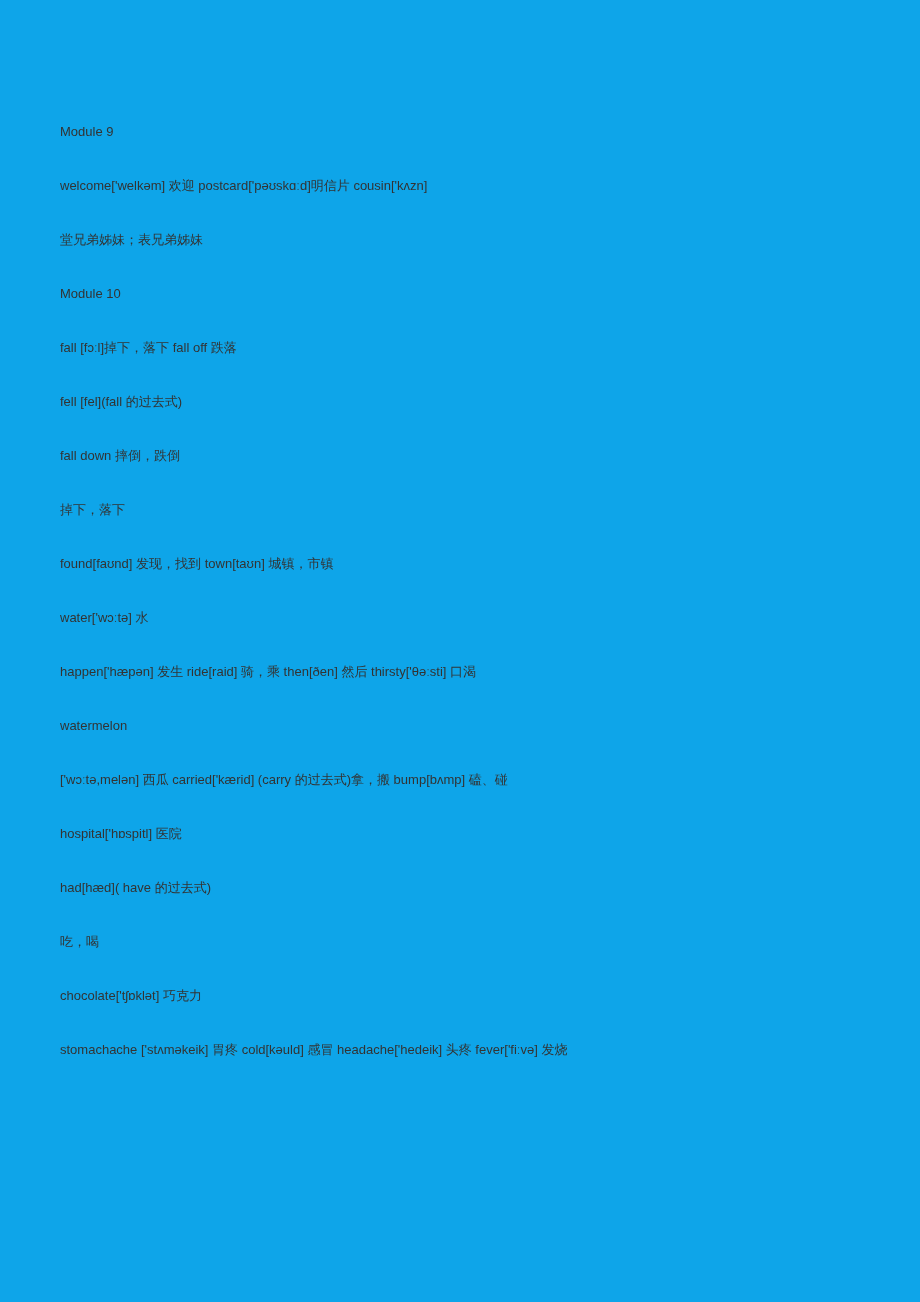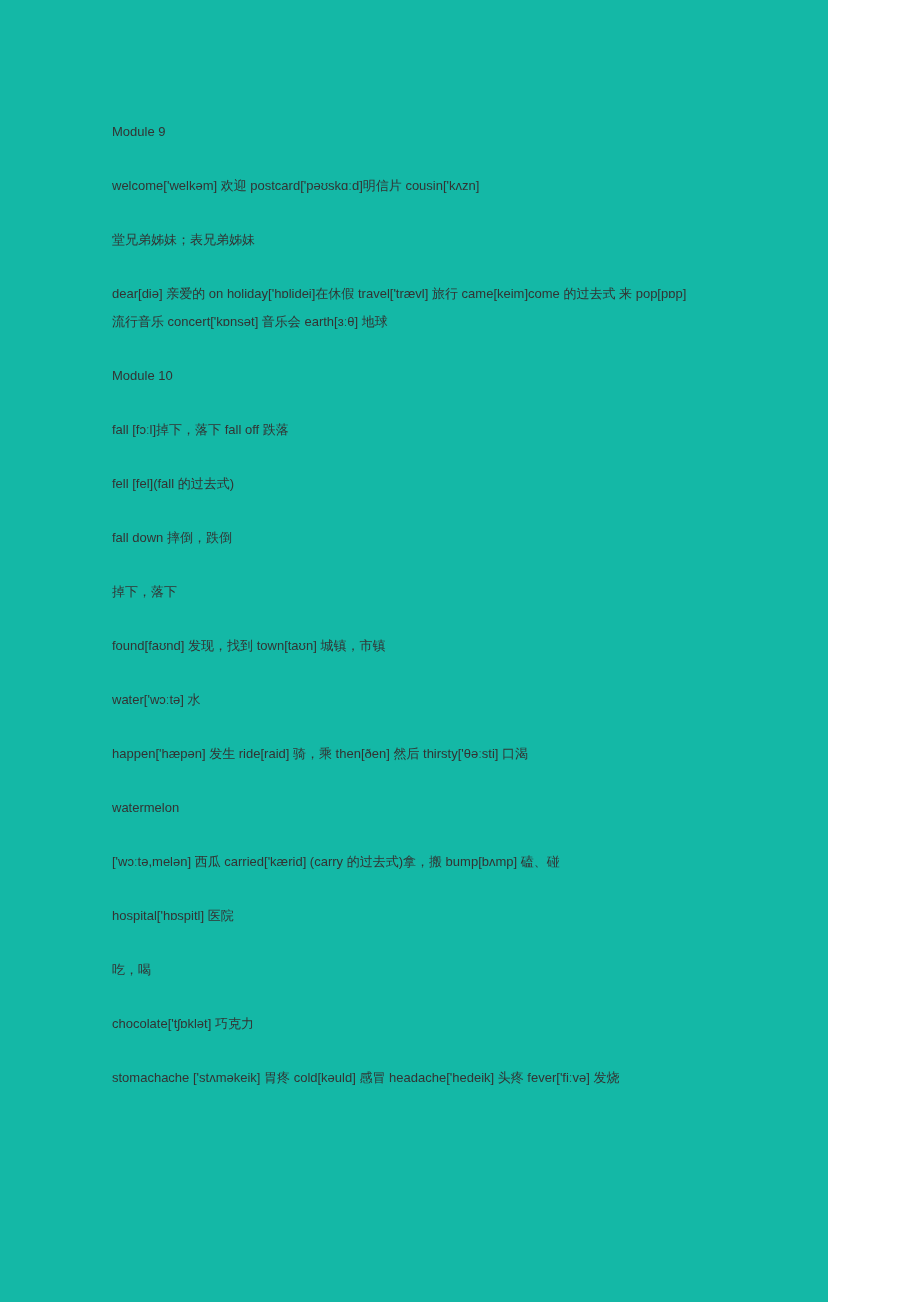--- a/index.html
+++ b/index.html
@@ -2,49 +2,49 @@
 <html><head>
 <meta charset="utf-8">
 <style>
   body {
     margin: 0;
     padding: 0;
     background: #ffffff;
     font-family: "Arial", "Microsoft YaHei", "SimSun", sans-serif;
   }
   .page {
-    width: 828px;
+    width: 920px;
     min-height: 1302px;
-    background: #14b8a6;
+    background: #0ea5e9;
     box-sizing: border-box;
-    padding: 118px 140px 60px 112px;
+    padding: 118px 140px 60px 60px;
   }
   .para {
     font-size: 13px;
     line-height: 28px;
     color: #333333;
     margin: 0 0 26px 0;
     text-align: left;
   }
 </style>
 </head>
 <body>
 
 <div class="page">
   <p class="para">Module 9</p>
   <p class="para">welcome['welkəm] 欢迎 postcard['pəʊskɑːd]明信片 cousin['kʌzn]</p>
   <p class="para">堂兄弟姊妹；表兄弟姊妹</p>
-  <p class="para">dear[diə] 亲爱的 on holiday['hɒlidei]在休假 travel['trævl] 旅行 came[keim]come 的过去式 来 pop[pɒp] 流行音乐 concert['kɒnsət] 音乐会 earth[ɜːθ] 地球</p>
   <p class="para">Module 10</p>
   <p class="para">fall [fɔːl]掉下，落下 fall off 跌落</p>
   <p class="para">fell [fel](fall 的过去式)</p>
   <p class="para">fall down 摔倒，跌倒</p>
   <p class="para">掉下，落下</p>
   <p class="para">found[faʊnd] 发现，找到 town[taʊn] 城镇，市镇</p>
   <p class="para">water['wɔːtə] 水</p>
   <p class="para">happen['hæpən] 发生 ride[raid] 骑，乘 then[ðen] 然后 thirsty['θəːsti] 口渴</p>
   <p class="para">watermelon</p>
   <p class="para">['wɔːtə,melən] 西瓜 carried['kærid] (carry 的过去式)拿，搬 bump[bʌmp] 磕、碰</p>
   <p class="para">hospital['hɒspitl] 医院</p>
+  <p class="para">had[hæd]( have 的过去式)</p>
   <p class="para">吃，喝</p>
   <p class="para">chocolate['tʃɒklət] 巧克力</p>
   <p class="para">stomachache ['stʌməkeik] 胃疼 cold[kəuld] 感冒 headache['hedeik] 头疼 fever['fiːvə] 发烧</p>
 </div>
 
 </body></html>

